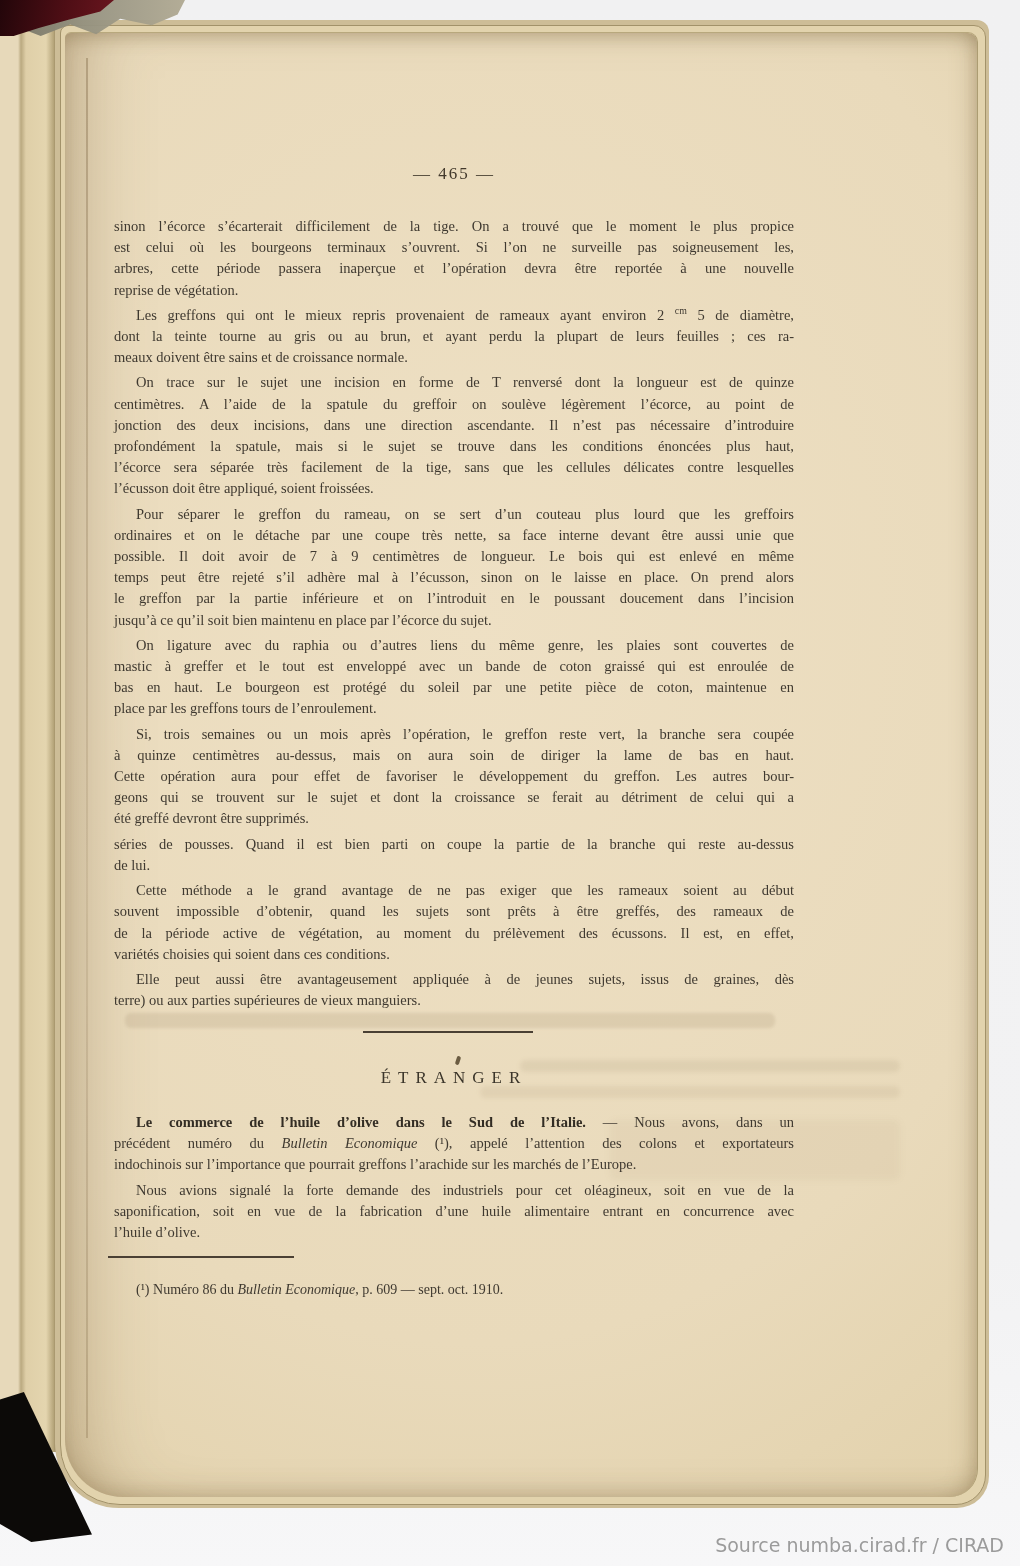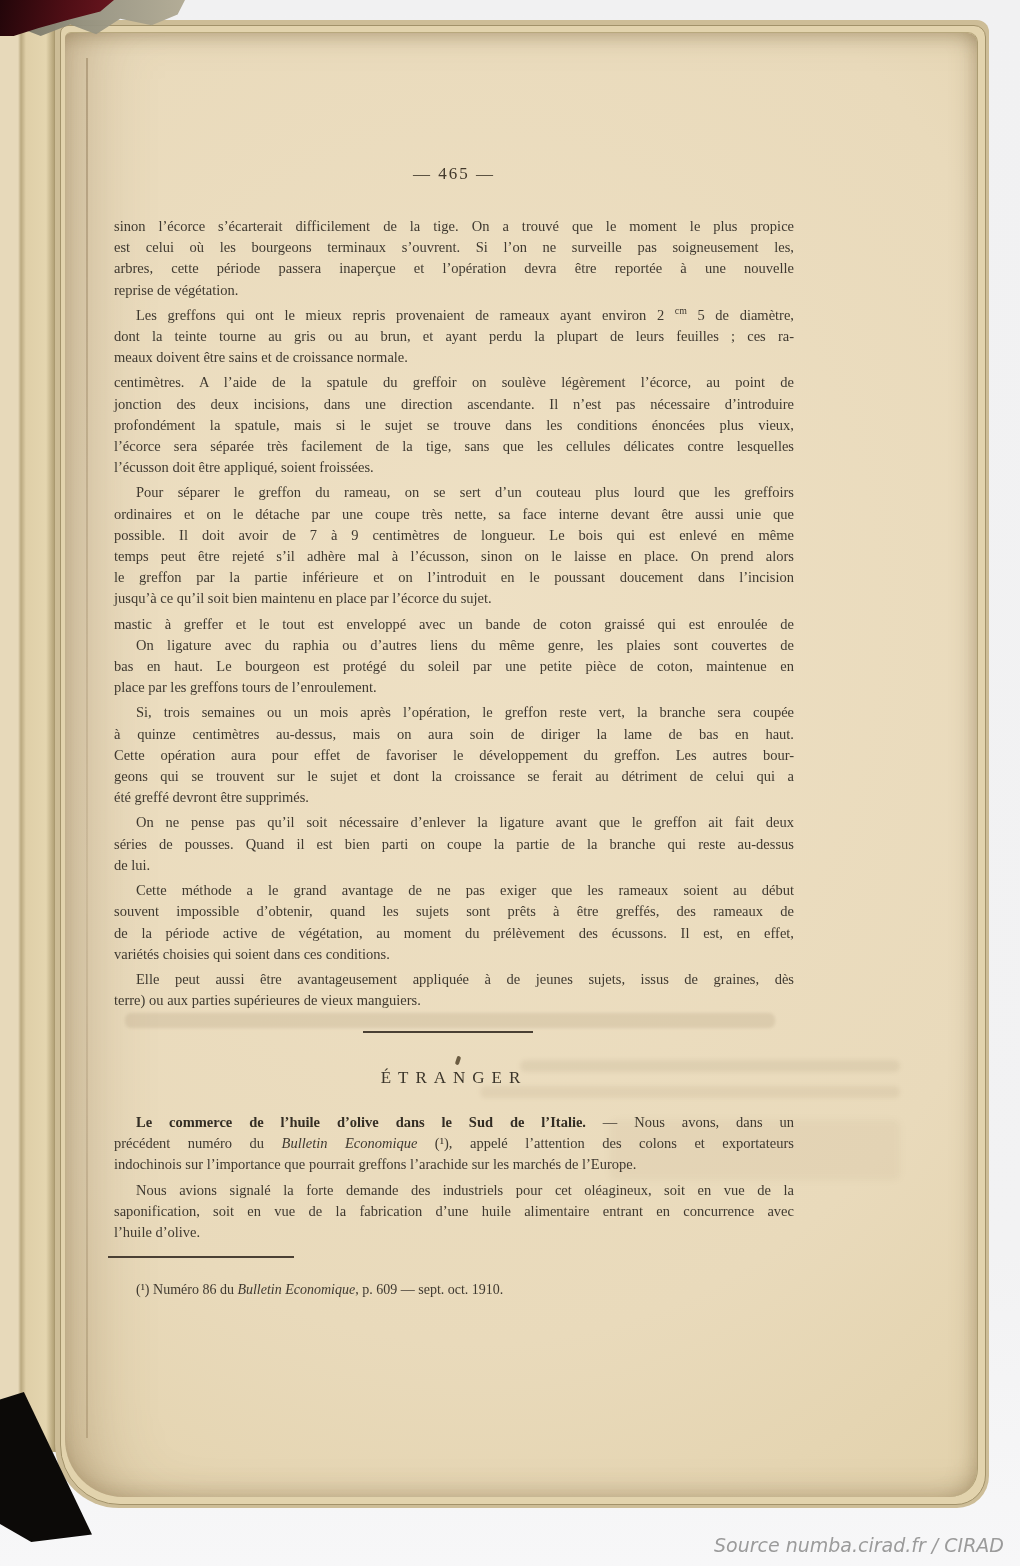--- a/index.html
+++ b/index.html
@@ -58,21 +58,21 @@
   .ink-mark{position:absolute;top:1056px;left:346px;width:4px;height:9px;background:#6b5c42;
     border-radius:2px;transform:rotate(18deg);}
   .heading{position:absolute;top:1068px;left:0;width:100%;text-align:center;
     font-size:17px;letter-spacing:7px;color:#3b352a;}
   .etr-block{position:absolute;top:1108px;left:0;width:100%;font-size:14.5px;line-height:21.2px;}
   .fn-rule{position:absolute;top:1256px;left:-2px;width:186px;height:2px;background:#4a4034;}
   .fn-block{position:absolute;top:1276px;left:0;width:100%;font-size:14px;line-height:20px;}
 
   .credit{position:absolute;top:1534px;right:16px;
     font-family:"DejaVu Sans","Liberation Sans",sans-serif;
-    font-size:19px;color:#9b9b9b;font-style:italic;}
+    font-size:19px;color:#9b9b9b;}
 </style>
 </head>
 <body>
 
 <div class="scene">
 
   <div class="left-sliver"></div>
   <div class="sheet1"></div>
   <div class="sheet2"></div>
   <div class="page-main"></div>
@@ -95,49 +95,49 @@
           <div class="line">est celui où les bourgeons terminaux s’ouvrent. Si l’on ne surveille pas soigneusement les,</div>
           <div class="line">arbres, cette période passera inaperçue et l’opération devra être reportée à une nouvelle</div>
           <div class="line plast">reprise de végétation.</div>
         </div>
         <div class="para">
           <div class="line pfirst"><span>Les greffons qui ont le mieux repris provenaient de rameaux ayant environ 2 </span><span class="sup">cm</span><span> 5 de diamètre,</span></div>
           <div class="line">dont la teinte tourne au gris ou au brun, et ayant perdu la plupart de leurs feuilles ; ces ra-</div>
           <div class="line plast">meaux doivent être sains et de croissance normale.</div>
         </div>
         <div class="para">
+          <div class="line pfirst">On trace sur le sujet une incision en forme de T renversé dont la longueur est de quinze</div>
           <div class="line">centimètres. A l’aide de la spatule du greffoir on soulève légèrement l’écorce, au point de</div>
           <div class="line">jonction des deux incisions, dans une direction ascendante. Il n’est pas nécessaire d’introduire</div>
-          <div class="line">profondément la spatule, mais si le sujet se trouve dans les conditions énoncées plus vieux,</div>
+          <div class="line">profondément la spatule, mais si le sujet se trouve dans les conditions énoncées plus haut,</div>
           <div class="line">l’écorce sera séparée très facilement de la tige, sans que les cellules délicates contre lesquelles</div>
           <div class="line plast">l’écusson doit être appliqué, soient froissées.</div>
         </div>
         <div class="para">
           <div class="line pfirst">Pour séparer le greffon du rameau, on se sert d’un couteau plus lourd que les greffoirs</div>
           <div class="line">ordinaires et on le détache par une coupe très nette, sa face interne devant être aussi unie que</div>
           <div class="line">possible. Il doit avoir de 7 à 9 centimètres de longueur. Le bois qui est enlevé en même</div>
           <div class="line">temps peut être rejeté s’il adhère mal à l’écusson, sinon on le laisse en place. On prend alors</div>
           <div class="line">le greffon par la partie inférieure et on l’introduit en le poussant doucement dans l’incision</div>
           <div class="line plast">jusqu’à ce qu’il soit bien maintenu en place par l’écorce du sujet.</div>
         </div>
         <div class="para">
+          <div class="line pfirst">On ligature avec du raphia ou d’autres liens du même genre, les plaies sont couvertes de</div>
           <div class="line">mastic à greffer et le tout est enveloppé avec un bande de coton graissé qui est enroulée de</div>
-          <div class="line pfirst">On ligature avec du raphia ou d’autres liens du même genre, les plaies sont couvertes de</div>
           <div class="line">bas en haut. Le bourgeon est protégé du soleil par une petite pièce de coton, maintenue en</div>
           <div class="line plast">place par les greffons tours de l’enroulement.</div>
         </div>
         <div class="para">
           <div class="line pfirst">Si, trois semaines ou un mois après l’opération, le greffon reste vert, la branche sera coupée</div>
           <div class="line">à quinze centimètres au-dessus, mais on aura soin de diriger la lame de bas en haut.</div>
           <div class="line">Cette opération aura pour effet de favoriser le développement du greffon. Les autres bour-</div>
           <div class="line">geons qui se trouvent sur le sujet et dont la croissance se ferait au détriment de celui qui a</div>
           <div class="line plast">été greffé devront être supprimés.</div>
         </div>
         <div class="para">
-          <div class="line pfirst">On ne pense pas qu’il soit nécessaire d’enlever la ligature avant que le greffon ait fait deux</div>
           <div class="line">séries de pousses. Quand il est bien parti on coupe la partie de la branche qui reste au-dessus</div>
           <div class="line plast">de lui.</div>
         </div>
         <div class="para">
           <div class="line pfirst">Cette méthode a le grand avantage de ne pas exiger que les rameaux soient au début</div>
           <div class="line">souvent impossible d’obtenir, quand les sujets sont prêts à être greffés, des rameaux de</div>
           <div class="line">de la période active de végétation, au moment du prélèvement des écussons. Il est, en effet,</div>
           <div class="line plast">variétés choisies qui soient dans ces conditions.</div>
         </div>
         <div class="para">

